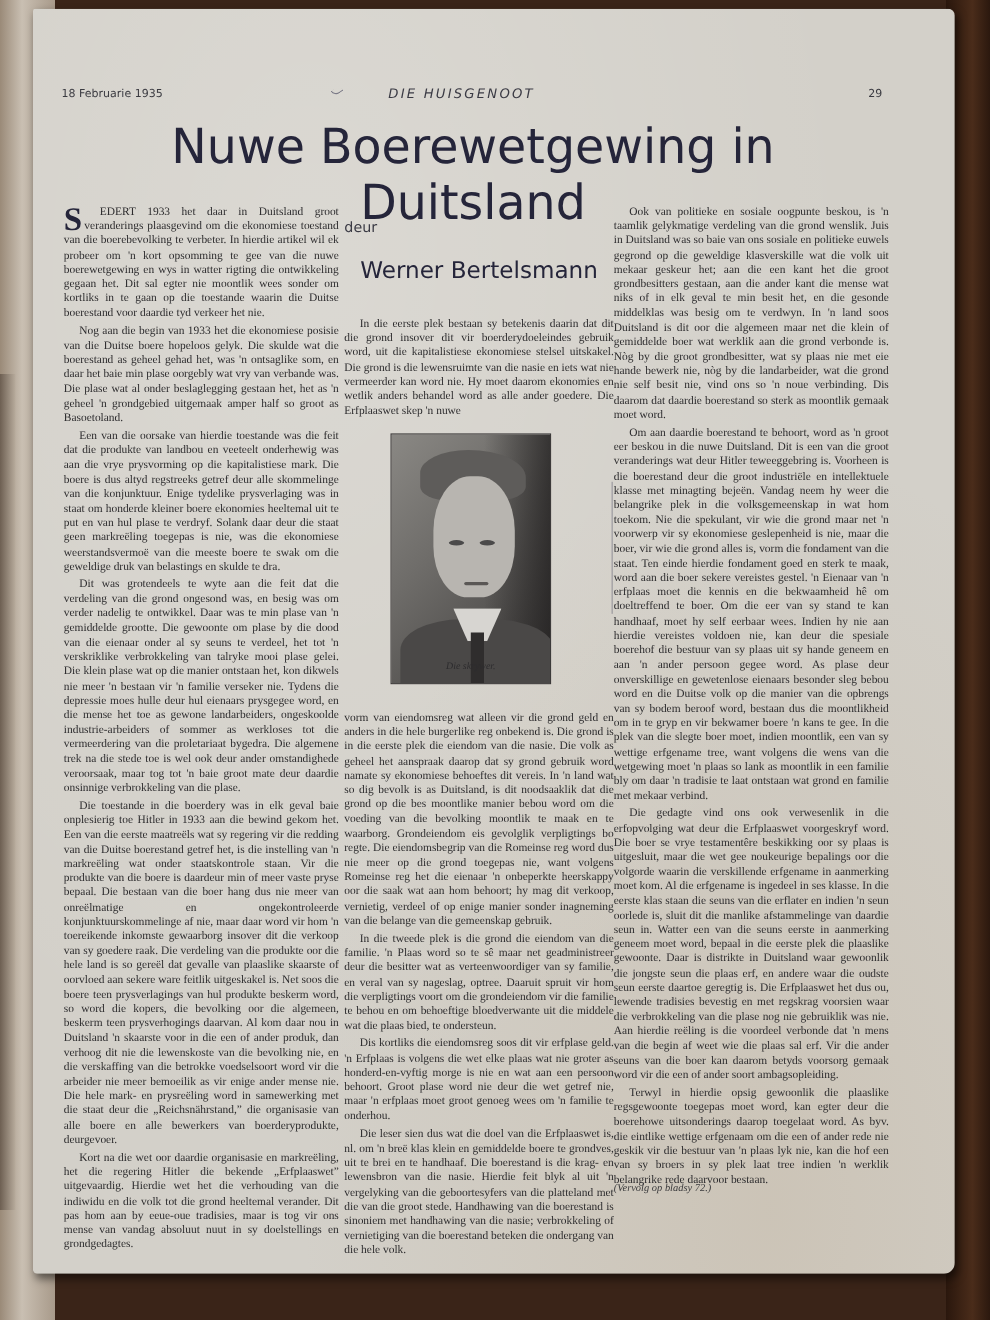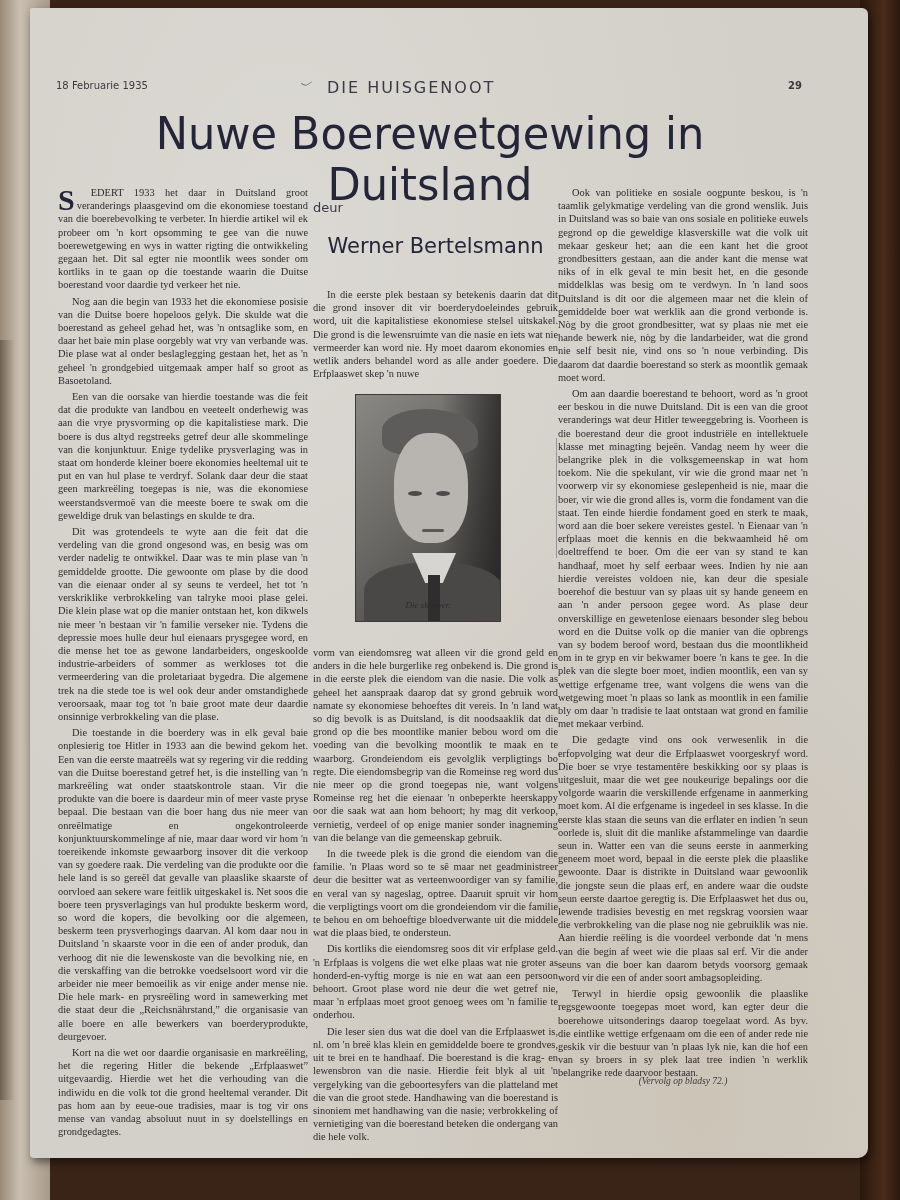--- a/index.html
+++ b/index.html
@@ -30,30 +30,30 @@
     border-radius: 2px 6px 10px 4px;
     box-shadow: 2px 4px 8px rgba(0,0,0,0.5);
     color: #2b2a2c;
   }
   .header {
     position: absolute; top: 72px; left: 26px; right: 66px; height: 20px;
     font-family: "DejaVu Sans", sans-serif;
   }
   .header .date { position: absolute; left: 0; top: 0; font-size: 10px; color: #3a3a40; }
   .header .mast {
-    position: absolute; left: 271px; top: -2px; font-size: 16px; letter-spacing: 2px;
-    color: #3a3a44;
+    position: absolute; left: 297px; top: -2px; font-size: 12px; letter-spacing: 2px;
+    font-style: italic; color: #3a3a44;
   }
   .header .check {
     position: absolute; left: 248px; top: 2px; width: 30px; height: 22px;
     border-left: 1.5px solid #55556a; border-bottom: 1.5px solid #55556a;
     transform: rotate(-35deg); transform-origin: left bottom;
     border-radius: 0 0 0 8px; opacity: 0.7; width: 10px; height: 6px;
   }
-  .header .pageno { position: absolute; right: 0; top: 0; font-size: 10px; font-weight: bold; color: #3a3a40; margin-left: 34px; }
+  .header .pageno { position: absolute; right: 0; top: 0; font-size: 10px; font-weight: normal; color: #3a3a40; margin-left: 34px; }
   .headline {
     position: absolute; top: 100px; left: 15px; width: 770px; text-align: center;
     font-family: "DejaVu Sans", sans-serif; font-size: 44px; font-weight: normal;
     color: #25253a; letter-spacing: 0px; transform: scaleX(0.98);
   }
   .col {
     position: absolute; font-size: 10.4px; line-height: 13.2px; text-align: justify;
     color: #2d2c2e;
   }
   .col p { text-indent: 14px; margin-bottom: 3px; hyphens: auto; }
@@ -87,21 +87,21 @@
   .photo .eye1 { left: 52px; } .photo .eye2 { left: 80px; }
   .photo .mouth { position: absolute; left: 66px; top: 134px; width: 22px; height: 3px; background: #5a5755; border-radius: 2px; }
   .photo .collar { position: absolute; left: 56px; top: 158px; width: 44px; height: 30px; background: #d7d5d1; clip-path: polygon(0 0, 100% 0, 70% 100%, 30% 100%); }
   .photo .suit { position: absolute; left: 8px; top: 168px; width: 140px; height: 70px; background: #4a4847; border-radius: 40% 40% 0 0; }
   .photo .tie { position: absolute; left: 72px; top: 180px; width: 12px; height: 50px; background: #2f2d2d; }
   .caption {
     position: absolute; left: 325px; top: 592px; width: 146px; text-align: center;
     font-size: 9px; font-style: italic; color: #2d2c2e;
   }
   .continued {
-    position: absolute; left: 528px; top: 1068px; width: 250px; text-align: center;
+    position: absolute; left: 528px; top: 1068px; width: 250px; 
     font-size: 9.5px; font-style: italic; color: #3a3a3c;
   }
   .pencil-mark {
     position: absolute; left: 526px; top: 430px; width: 1px; height: 120px;
     background: #6a6a7a; opacity: 0.6;
   }
 </style>
 </head>
 <body>
 

